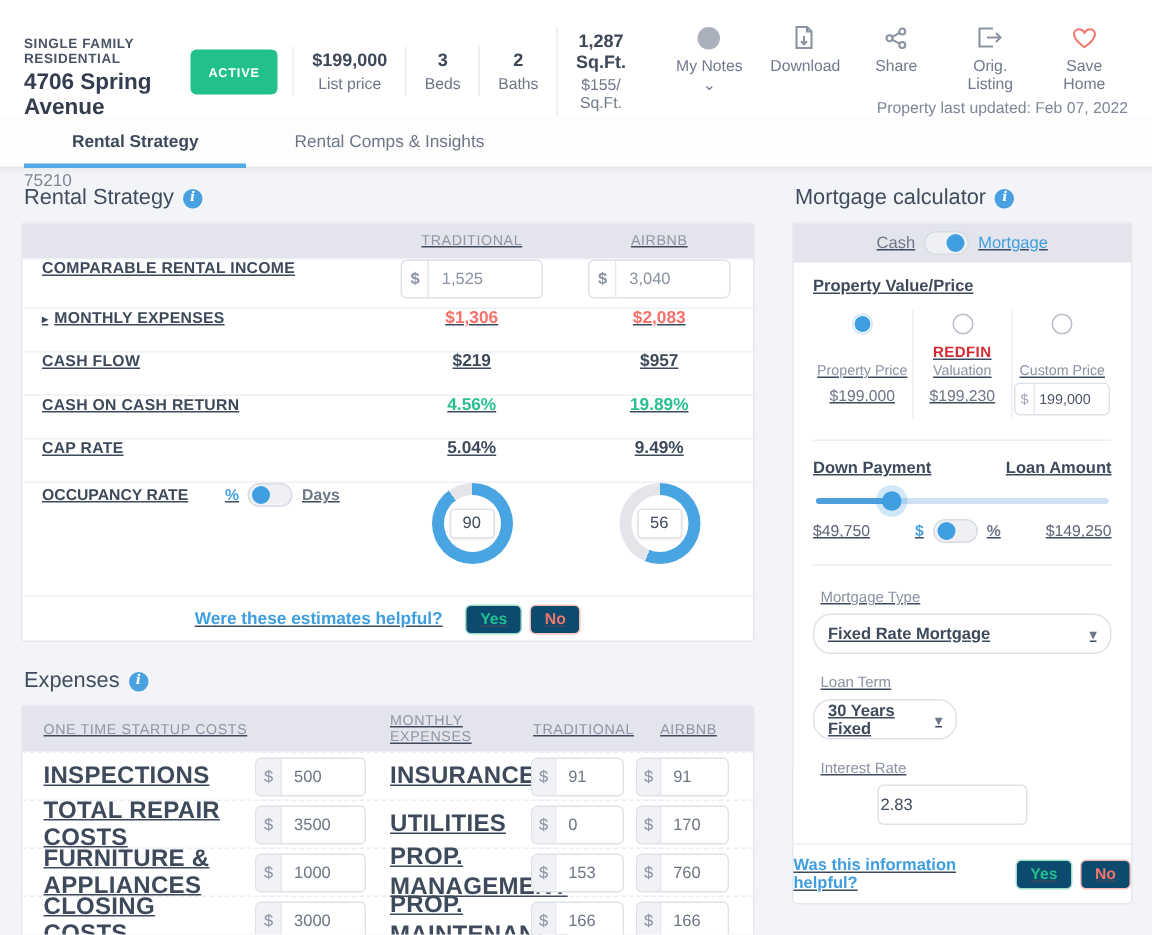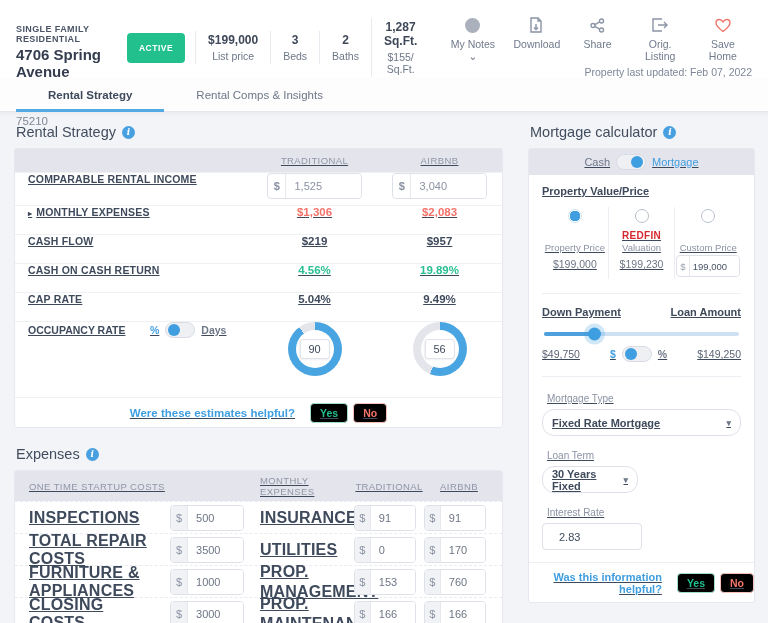--- a/index.html
+++ b/index.html
@@ -69,21 +69,21 @@
   .pill .knob { width:12px; height:12px; border-radius:50%; background:#3f9ee0; position:absolute; top:1px; }
   .knob.left { left:2px; } .knob.right { right:2px; }
   .donut-wrap { width:125px; display:flex; justify-content:center; }
   .donut { width:54px; height:54px; border-radius:50%; position:relative; }
   .donut::after { content:""; position:absolute; inset:8px; background:#fff; border-radius:50%; }
   .donut-num { position:absolute; top:50%; left:50%; transform:translate(-50%,-50%); z-index:2; background:#fff;
     border:1px solid #dfe2e8; border-radius:3px; font-size:11px; color:#3e4a5c; padding:3px 8px; box-shadow:0 1px 2px rgba(0,0,0,.06); }
 
   .feedback { display:flex; align-items:center; justify-content:center; height:30px; border-top:1px solid #eef0f4;text-align:center; }
   .fb-q { color:#3f9ee0; font-size:11.5px; font-weight:bold; margin-right:10px; }
-  .fb-btn { font-size:10.5px; font-weight:bold; border-radius:4px; padding:3px 9px; background:#000000; cursor:pointer; margin-left:5px; }
+  .fb-btn { font-size:10.5px; font-weight:bold; border-radius:4px; padding:3px 9px; background:#0c4a6e; cursor:pointer; margin-left:5px; }
   .fb-yes { color:#22c08f; border:1px solid #9fdfca; }
   .fb-no { color:#f4756c; border:1px solid #f6c0ba; }
 
   
   .exp-band { background:#e4e4ec; height:30px; display:flex; align-items:center; font-size:9.5px; letter-spacing:.4px; color:#8f96a6; }
   .exp-band .c1 { flex:1; padding-left:14px; } .exp-band .c2 { width:94px; } .exp-band .c3 { width:70px; text-align:center; } .exp-band .c4 { width:70px; text-align:center; margin-right:8px; }
   .exp-row { display:flex; align-items:center; height:32px; border-top:1px dashed #e9ebf1; padding:0 8px 0 14px; }
   .exp-row:first-of-type { border-top:none; }
   .exp-lab { flex:1; font-size:16px; font-weight:bold; color:#3e4a5c; letter-spacing:.2px; padding-right:16px; }
   .exp-lab.rt { flex:none; width:94px; line-height:1.25; }
@@ -114,23 +114,23 @@
   .slider-fill { position:absolute; left:0; top:0; height:4px; background:#4d9fdd; border-radius:2px; }
   .slider-knob { position:absolute; right:-8px; top:50%; transform:translateY(-50%); width:13px; height:13px; background:#3f9ee0;
     border-radius:50%; box-shadow:0 0 0 4px rgba(63,158,224,.25); }
   .dp-vals { display:flex; align-items:center; justify-content:space-between; font-size:10.5px; color:#5c6575; }
   .dp-toggle { display:flex; align-items:center; }
   .mc-field-lab { font-size:10px; color:#8a92a3; margin:4px 0 5px 5px; }
   .mc-select { border:1px solid #dfe1e9; border-radius:12px; height:27px; display:flex; align-items:center; justify-content:space-between;
     padding:0 9px; font-size:11px; font-weight:bold; color:#3e4a5c; cursor:pointer; background:#fff; }
   .mc-select .arrow { color:#6e7788; font-size:9px; }
   .w-full { width:100%; } .w-mid { width:96px; }
-  .mc-input { border:1px solid #dfe1e9; border-radius:4px; height:27px; width:100px; padding:0 16px; font-size:11px; color:#3e4a5c; font-family:inherit; outline:none; }
+  .mc-input { border:1px solid #dfe1e9; border-radius:4px; height:27px; width:100px; padding:0 1px; font-size:11px; color:#3e4a5c; font-family:inherit; outline:none;margin-left:43px; }
   .mc-feedback { border-top:1px solid #eceef3; height:40px; display:flex; align-items:center; justify-content:center; }
-  .mc-feedback .fb-q { font-size:11px;text-align:right; }
+  .mc-feedback .fb-q { font-size:11px; }
   body { position:relative; }
 </style>
 </head>
 <body>
 
 <div class="prop-header">
   <div class="ph-left">
     <div class="ph-type">SINGLE FAMILY RESIDENTIAL</div>
     <div class="ph-address">4706 Spring Avenue</div>
     <div class="ph-loc">

